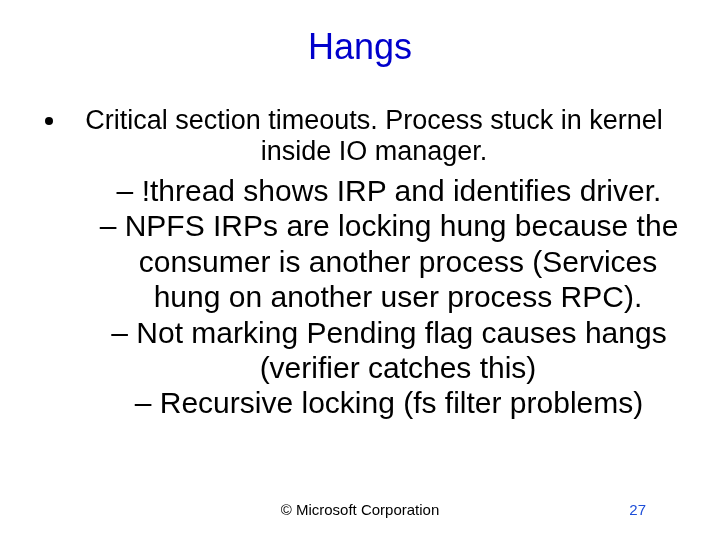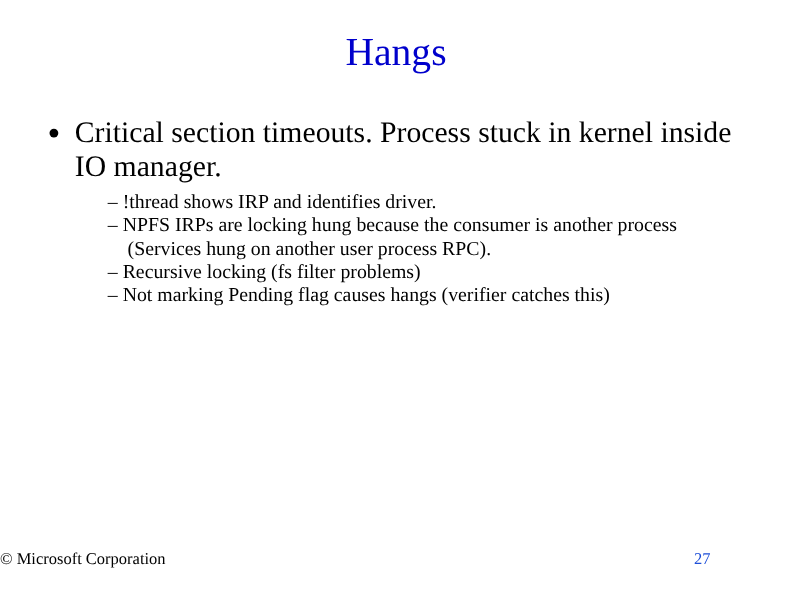--- a/index.html
+++ b/index.html
@@ -11,21 +11,20 @@
     font-family: Arial, Helvetica, sans-serif;
     color: #000;
     position: relative;
     overflow: hidden;
   }
   .slide {
     width: 680px;
     height: 540px;
     position: relative;
     box-sizing: border-box;
-    font-family: Liberation Serif, serif;
   }
   .title {
     position: absolute;
     top: 26px;
     left: 0;
     width: 720px;
     text-align: center;
     font-size: 36px;
     color: #0000cc;
     font-weight: normal;
@@ -38,42 +37,43 @@
   }
   ul.lvl1 {
     margin: 0;
     padding-left: 28px;
     list-style: disc;
   }
   ul.lvl1 > li {
     font-size: 27px;
     line-height: 1.15;
     margin-bottom: 24px;
+    text-align: center;
   }
   ul.lvl2 {
     margin: 6px 0 0 0;
     padding-left: 30px;
     list-style: none;
   }
   ul.lvl2 > li {
-    font-size: 18px;
+    font-size: 30px;
     line-height: 1.18;
     text-indent: -18px;
     padding-left: 18px;
     margin-bottom: 0px;
   }
   ul.lvl2 > li::before {
     content: "– ";
   }
   .footer-center {
     position: absolute;
     bottom: 22px;
     left: 0;
     width: 720px;
-    text-align: left;
+    text-align: center;
     font-size: 15px;
     color: #000;
   }
   .footer-right {
     position: absolute;
     bottom: 22px;
     right: 34px;
     font-size: 15px;
     color: #1d4ed8;
   }
@@ -85,22 +85,22 @@
 
   <div class="title">Hangs</div>
 
   <div class="body">
     <ul class="lvl1">
       <li>
         <span>Critical section timeouts. Process stuck in kernel inside IO manager.</span>
         <ul class="lvl2">
           <li>!thread shows IRP and identifies driver.</li>
           <li>NPFS IRPs are locking hung because the consumer is another process (Services hung on another user process RPC).</li>
+          <li>Not marking Pending flag causes hangs (verifier catches this)</li>
           <li>Recursive locking (fs filter problems)</li>
-          <li>Not marking Pending flag causes hangs (verifier catches this)</li>
         </ul>
       </li>
     </ul>
   </div>
 
   <div class="footer-center">© Microsoft Corporation</div>
   <div class="footer-right">27</div>
 
 </div>
 

